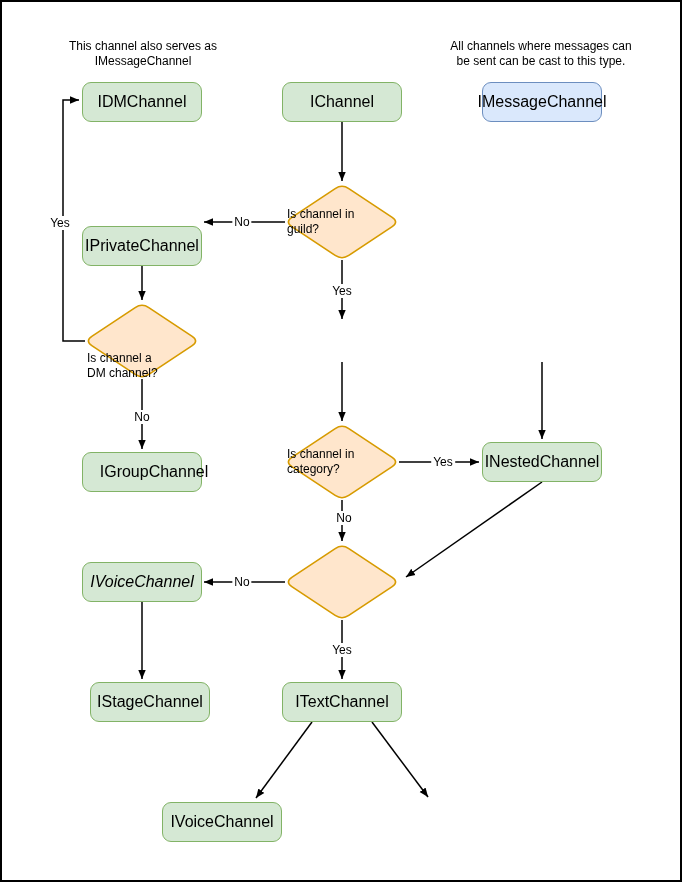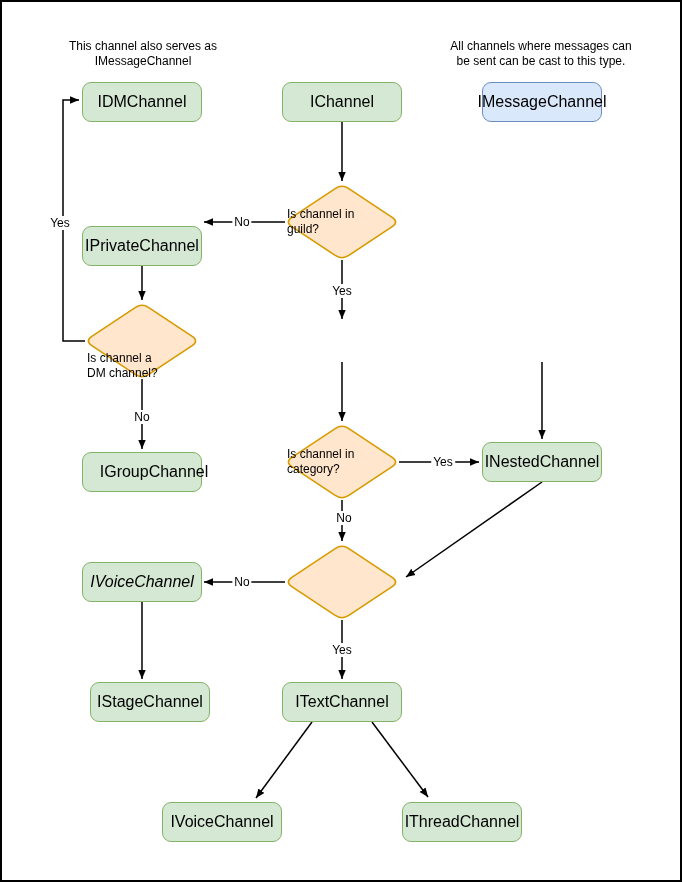--- a/index.html
+++ b/index.html
@@ -113,21 +113,20 @@
   <div class="node" style="left:80px;top:80px;">IDMChannel</div>
   <div class="node" style="left:280px;top:80px;">IChannel</div>
   <div class="node highlight" style="left:480px;top:80px;">IMessageChannel</div>
   <div class="node" style="left:80px;top:191px;margin-top:33px;">IPrivateChannel</div>
   <div class="node" style="left:80px;top:450px;padding-left:24px;">IGroupChannel</div>
   <div class="node" style="left:480px;top:440px;">INestedChannel</div>
   <div class="node" style="left:80px;top:560px;font-style:italic;">IVoiceChannel</div>
   <div class="node" style="left:88px;top:680px;">IStageChannel</div>
   <div class="node" style="left:280px;top:680px;">ITextChannel</div>
   <div class="node" style="left:160px;top:800px;">IVoiceChannel</div>
-  <div class="node" style="left:400px;top:800px;">IThreadChannel</div>
 
   <div class="decision-text" style="left:340px;top:220px;">Is channel in
 guild?</div>
   <div class="decision-text" style="left:140px;top:339px;margin-top:25px;">Is channel a
 DM channel?</div>
   <div class="decision-text" style="left:340px;top:460px;">Is channel in
 category?</div>
 
   <div class="edge-label" style="left:240px;top:220px;">No</div>
   <div class="edge-label" style="left:340px;top:289px;">Yes</div>

